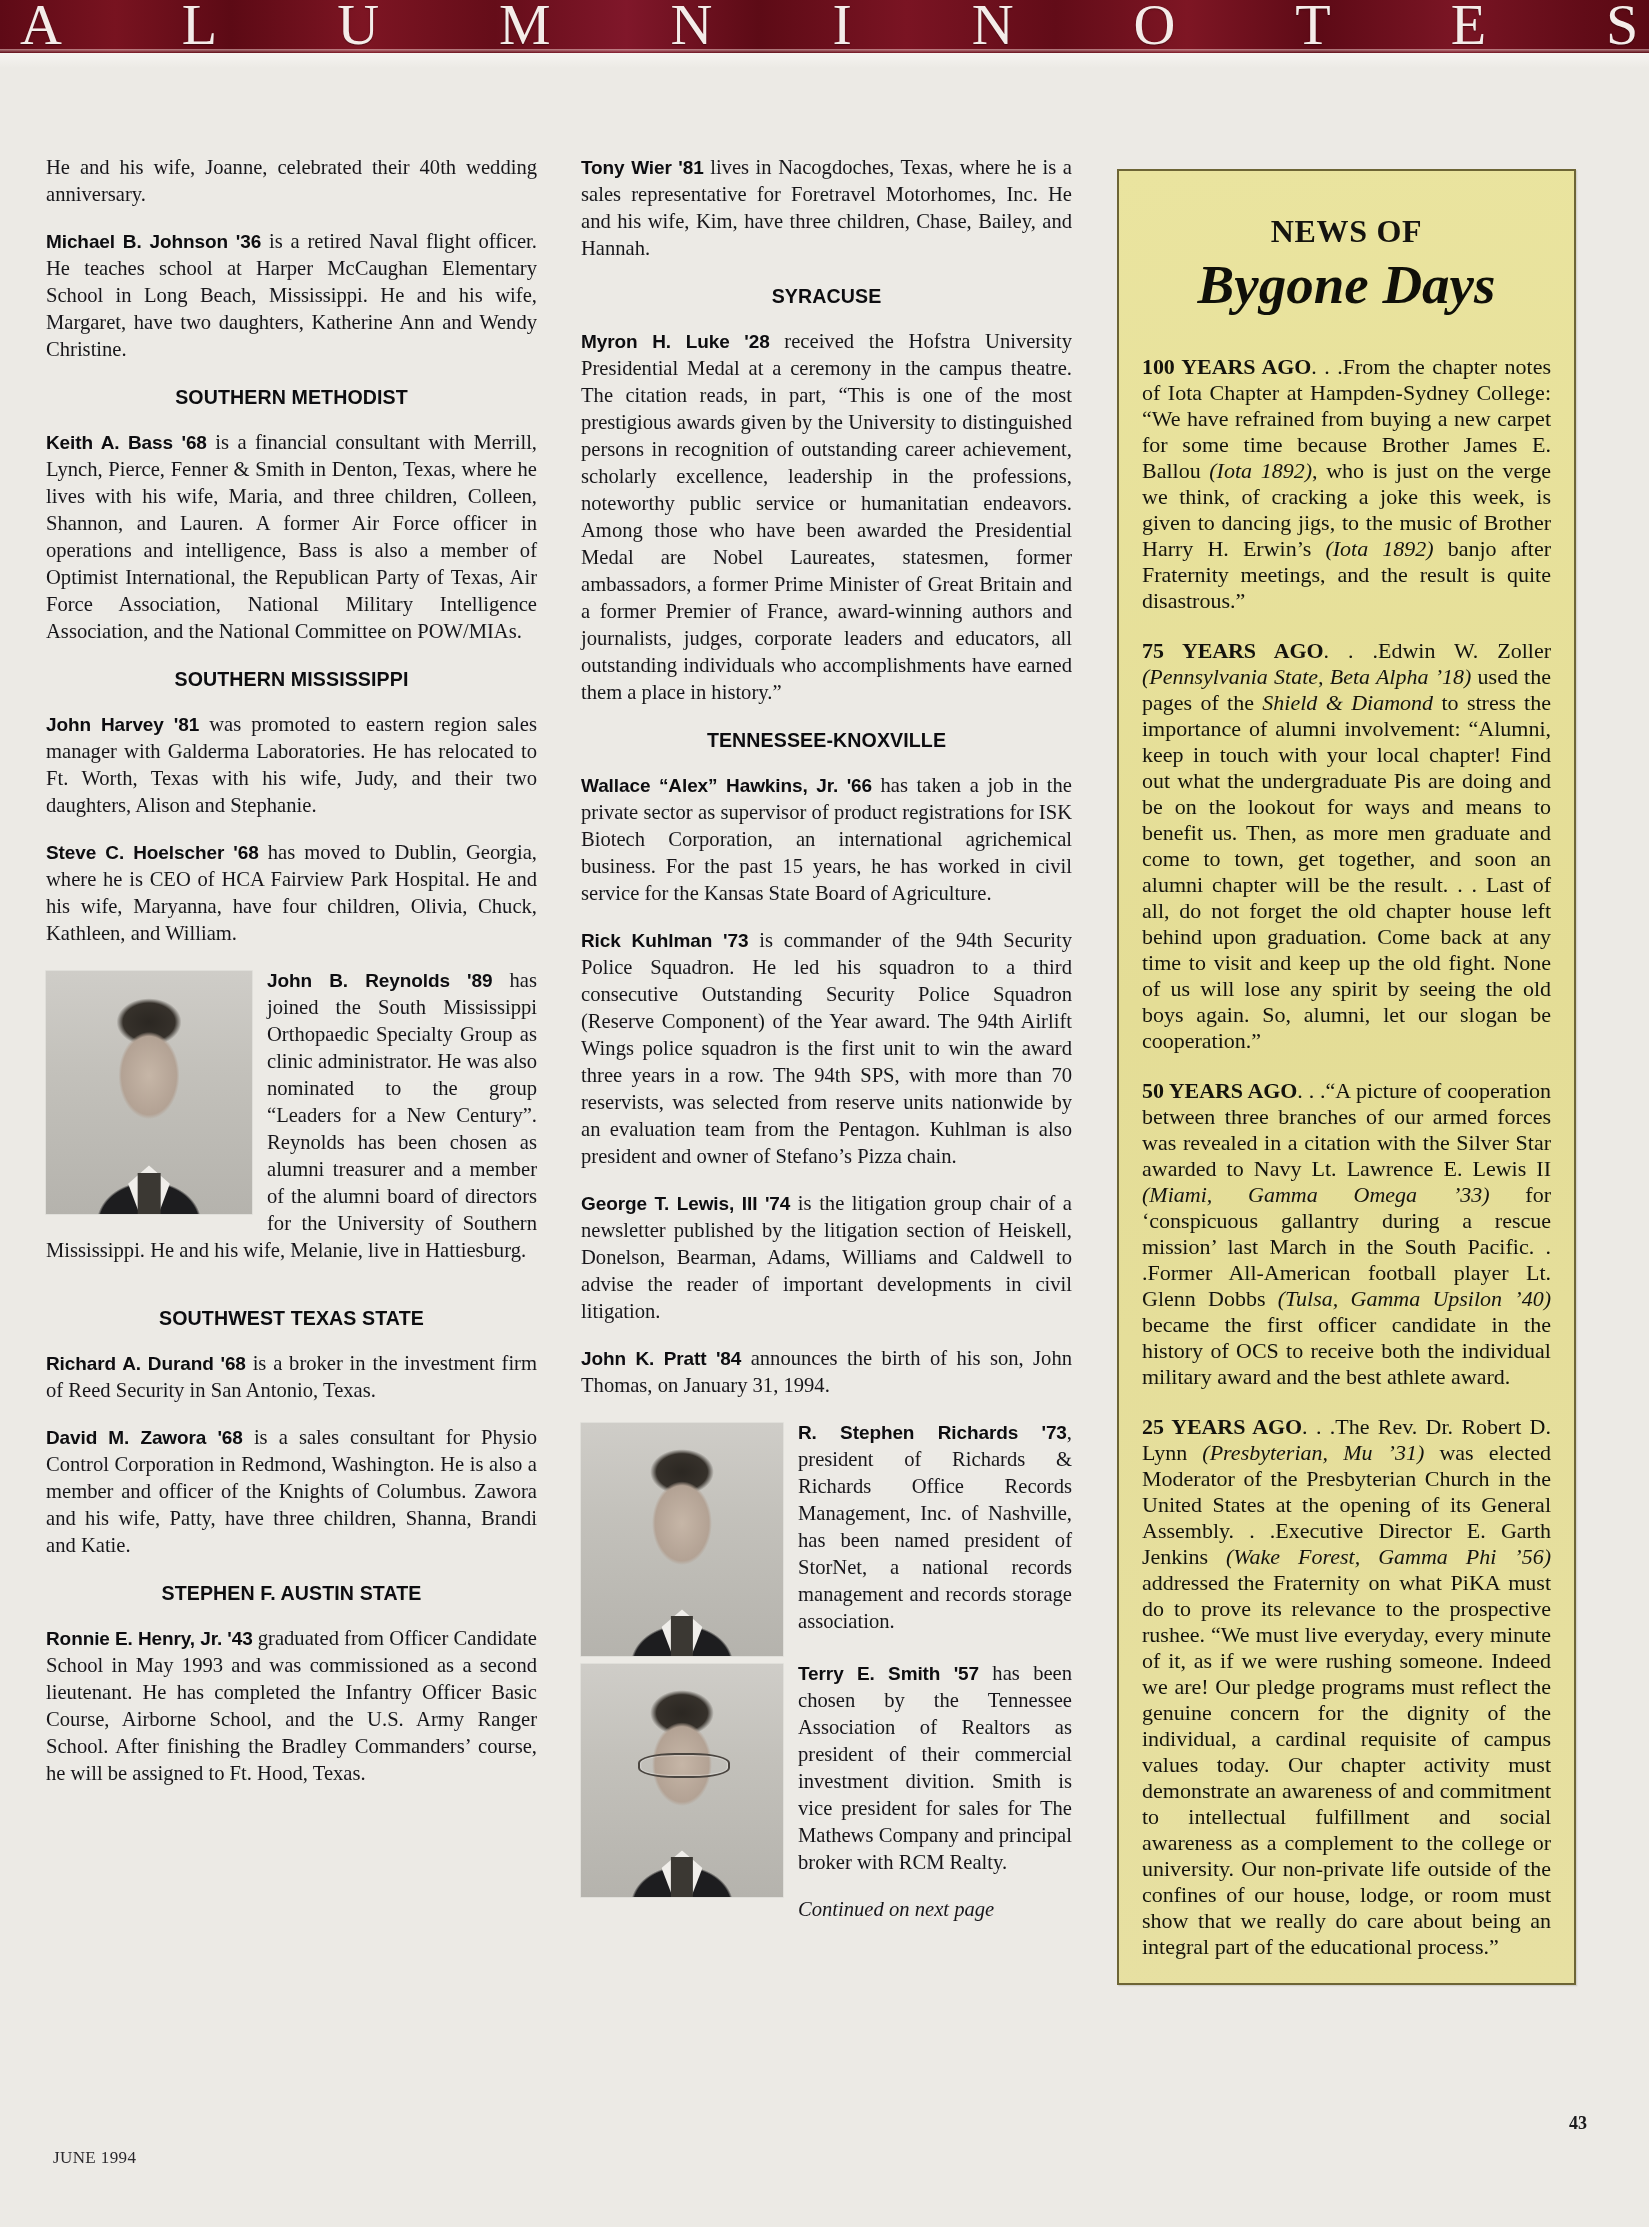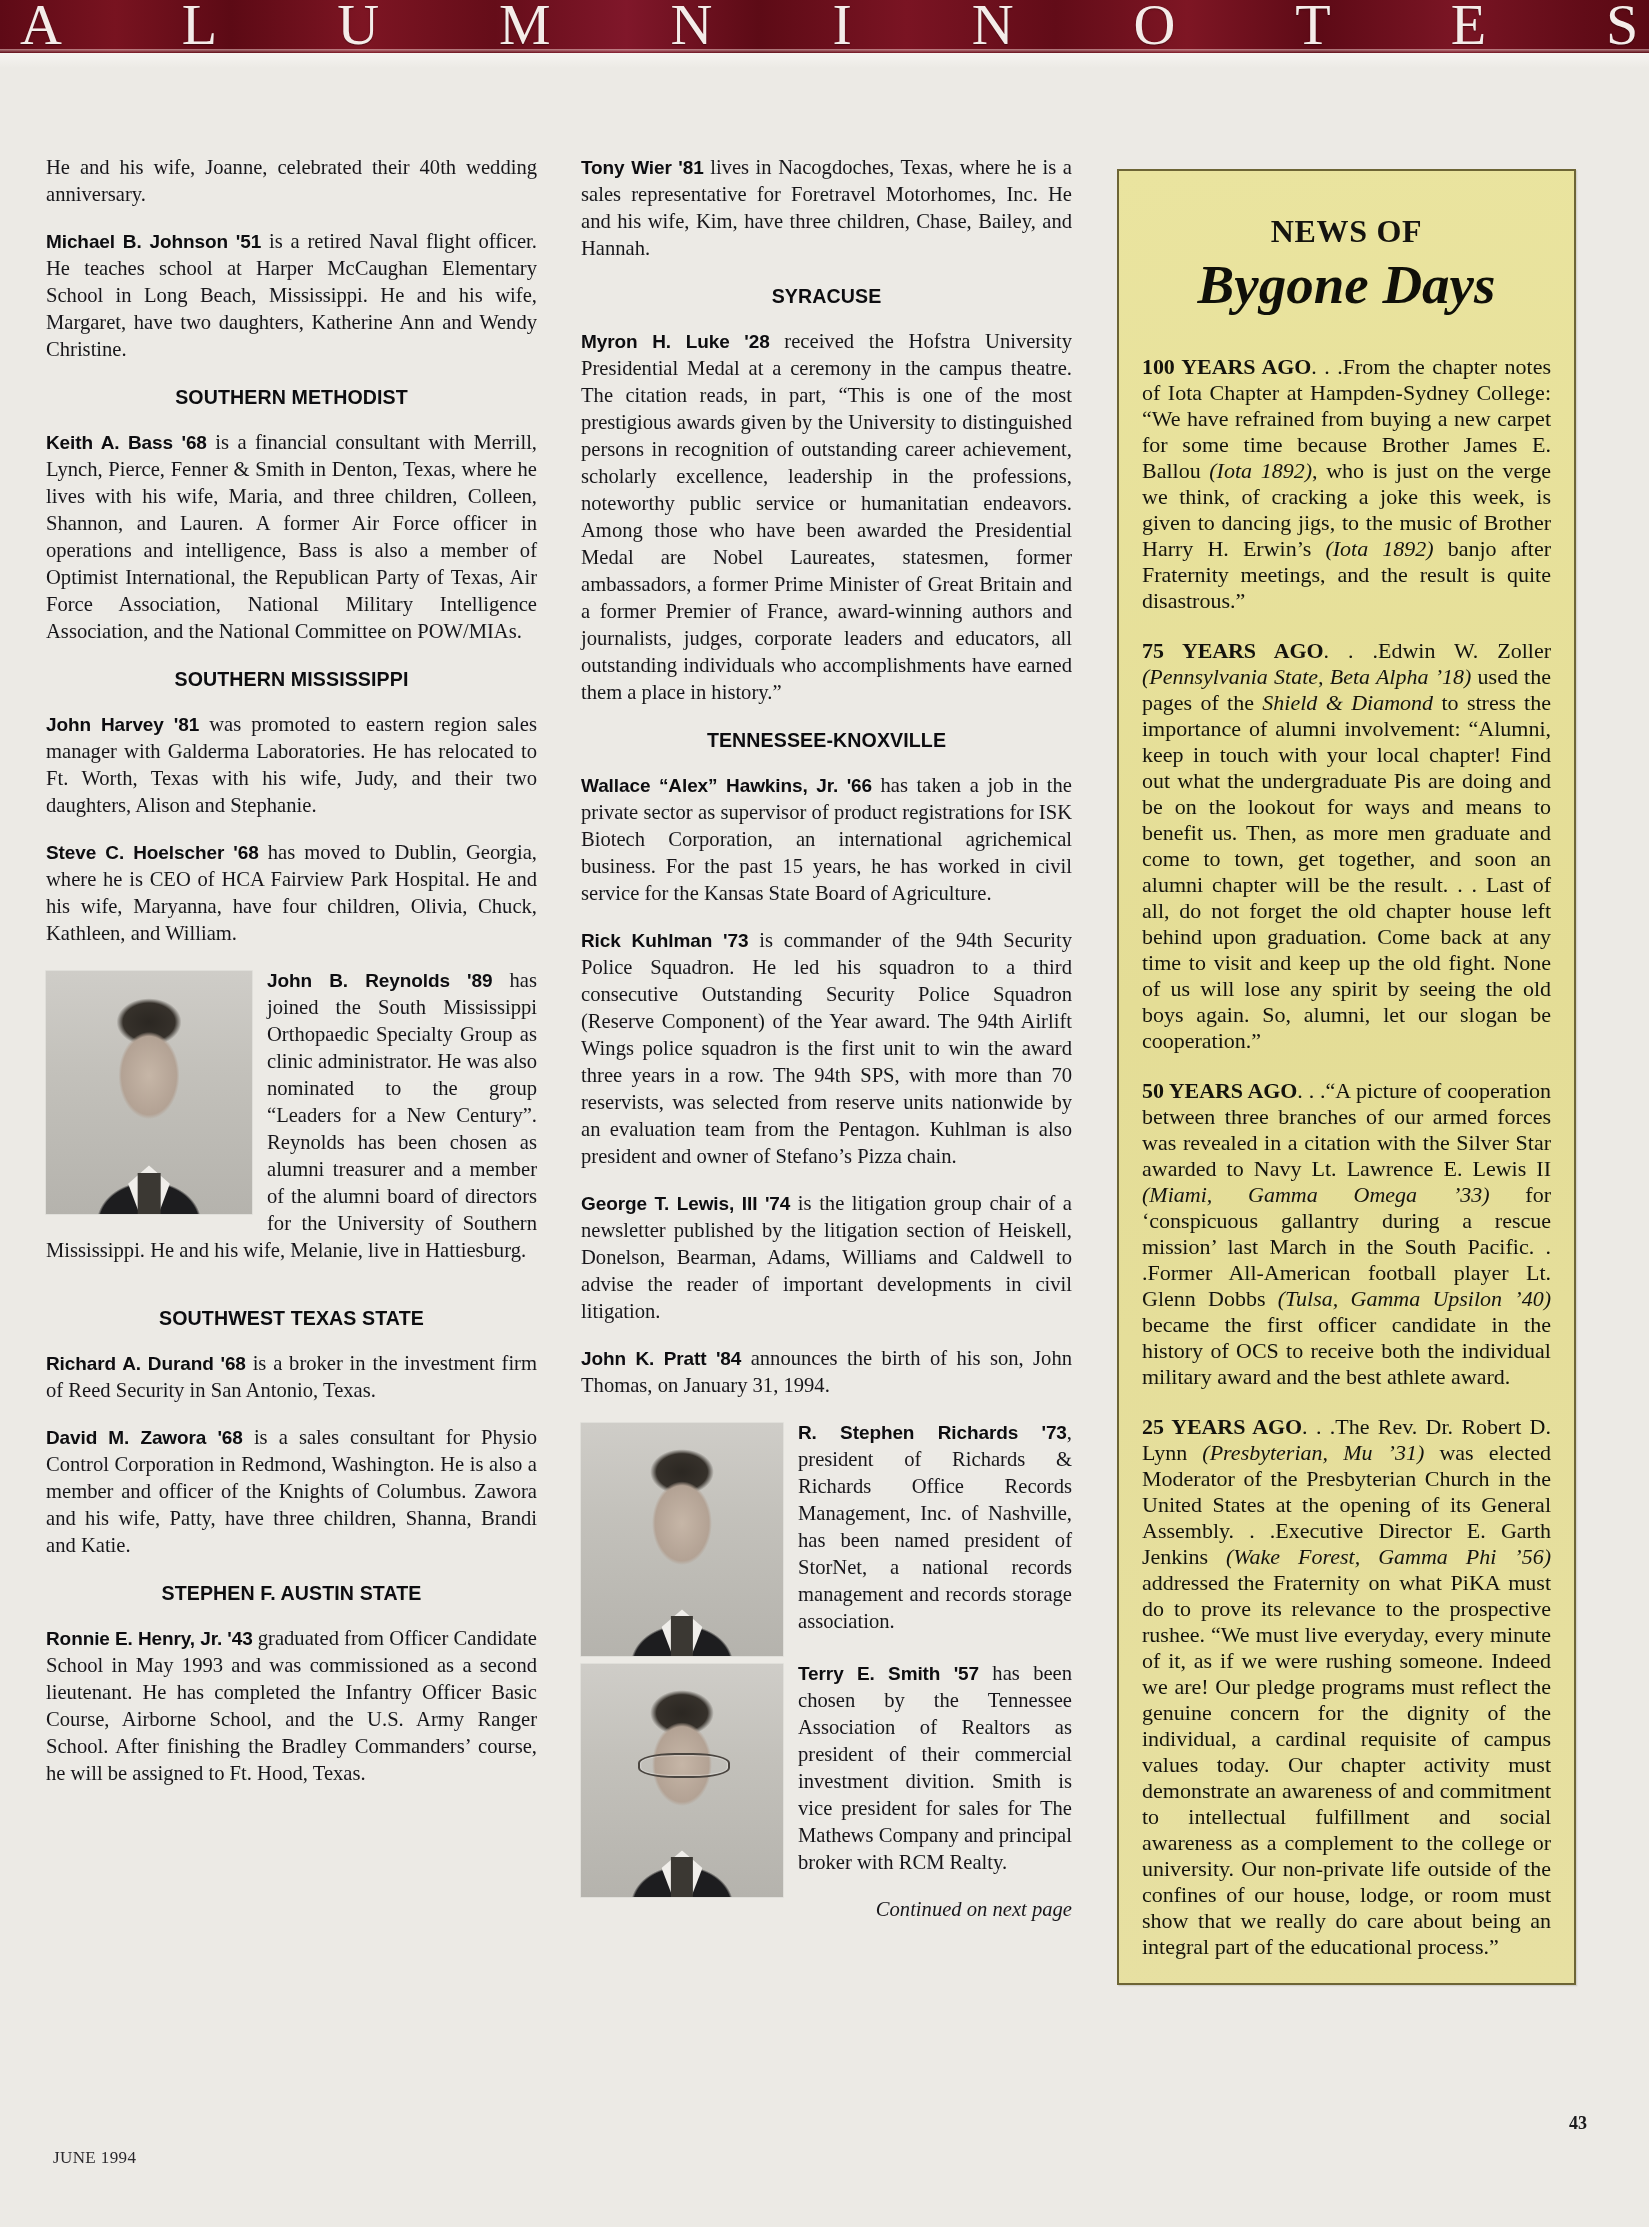--- a/index.html
+++ b/index.html
@@ -260,21 +260,21 @@
     </div>
   </div>
   <div class="band"></div>
 
   <div class="content">
 
     <div class="col col-1">
 
       <p class="para"><span>He and his wife, Joanne, celebrated their 40th wedding anniversary.</span></p>
 
-      <p class="para"><span class="name">Michael B. Johnson '51</span><span> is a retired Naval flight officer. He teaches school at Harper McCaughan Elementary School in Long Beach, Mississippi. He and his wife, Margaret, have two daughters, Katherine Ann and Wendy Christine.</span></p>
+      <p class="para"><span class="name">Michael B. Johnson '36</span><span> is a retired Naval flight officer. He teaches school at Harper McCaughan Elementary School in Long Beach, Mississippi. He and his wife, Margaret, have two daughters, Katherine Ann and Wendy Christine.</span></p>
 
       <div class="sec-head">SOUTHERN METHODIST</div>
 
       <p class="para"><span class="name">Keith A. Bass '68</span><span> is a financial consultant with Merrill, Lynch, Pierce, Fenner &amp; Smith in Denton, Texas, where he lives with his wife, Maria, and three children, Colleen, Shannon, and Lauren. A former Air Force officer in operations and intelligence, Bass is also a member of Optimist International, the Republican Party of Texas, Air Force Association, National Military Intelligence Association, and the National Committee on POW/MIAs.</span></p>
 
       <div class="sec-head">SOUTHERN MISSISSIPPI</div>
 
 
       <p class="para"><span class="name">John Harvey '81</span><span> was promoted to eastern region sales manager with Galderma Laboratories. He has relocated to Ft. Worth, Texas with his wife, Judy, and their two daughters, Alison and Stephanie.</span></p>
 
@@ -332,21 +332,21 @@
 
       <p class="para">
         <span class="photo p-smith">
           <span class="portrait glasses">
             <span class="collar"></span>
             <span class="tie"></span>
           </span>
         </span><span class="name">Terry E. Smith '57</span><span> has been chosen by the Tennessee Association of Realtors as president of their commercial investment divition. Smith is vice president for sales for The Mathews Company and principal broker with RCM Realty.</span>
       </p>
 
-      <p class="para it" style="text-align:right;margin-top:10px;">Continued on next page</p>
+      <p class="para it" style="text-align:left;margin-top:10px;">Continued on next page</p>
 
     </div>
   </div>
 
   <aside class="sidebar">
     <div class="sb-kicker">NEWS OF</div>
     <div class="sb-title">Bygone Days</div>
 
     <p class="sb-para"><span class="sb-lead">100 YEARS AGO</span><span>. . .From the chapter notes of Iota Chapter at Hampden-Sydney College: “We have refrained from buying a new carpet for some time because Brother James E. Ballou </span><span class="it">(Iota 1892)</span><span>, who is just on the verge we think, of cracking a joke this week, is given to dancing jigs, to the music of Brother Harry H. Erwin’s </span><span class="it">(Iota 1892)</span><span> banjo after Fraternity meetings, and the result is quite disastrous.”</span></p>
 

